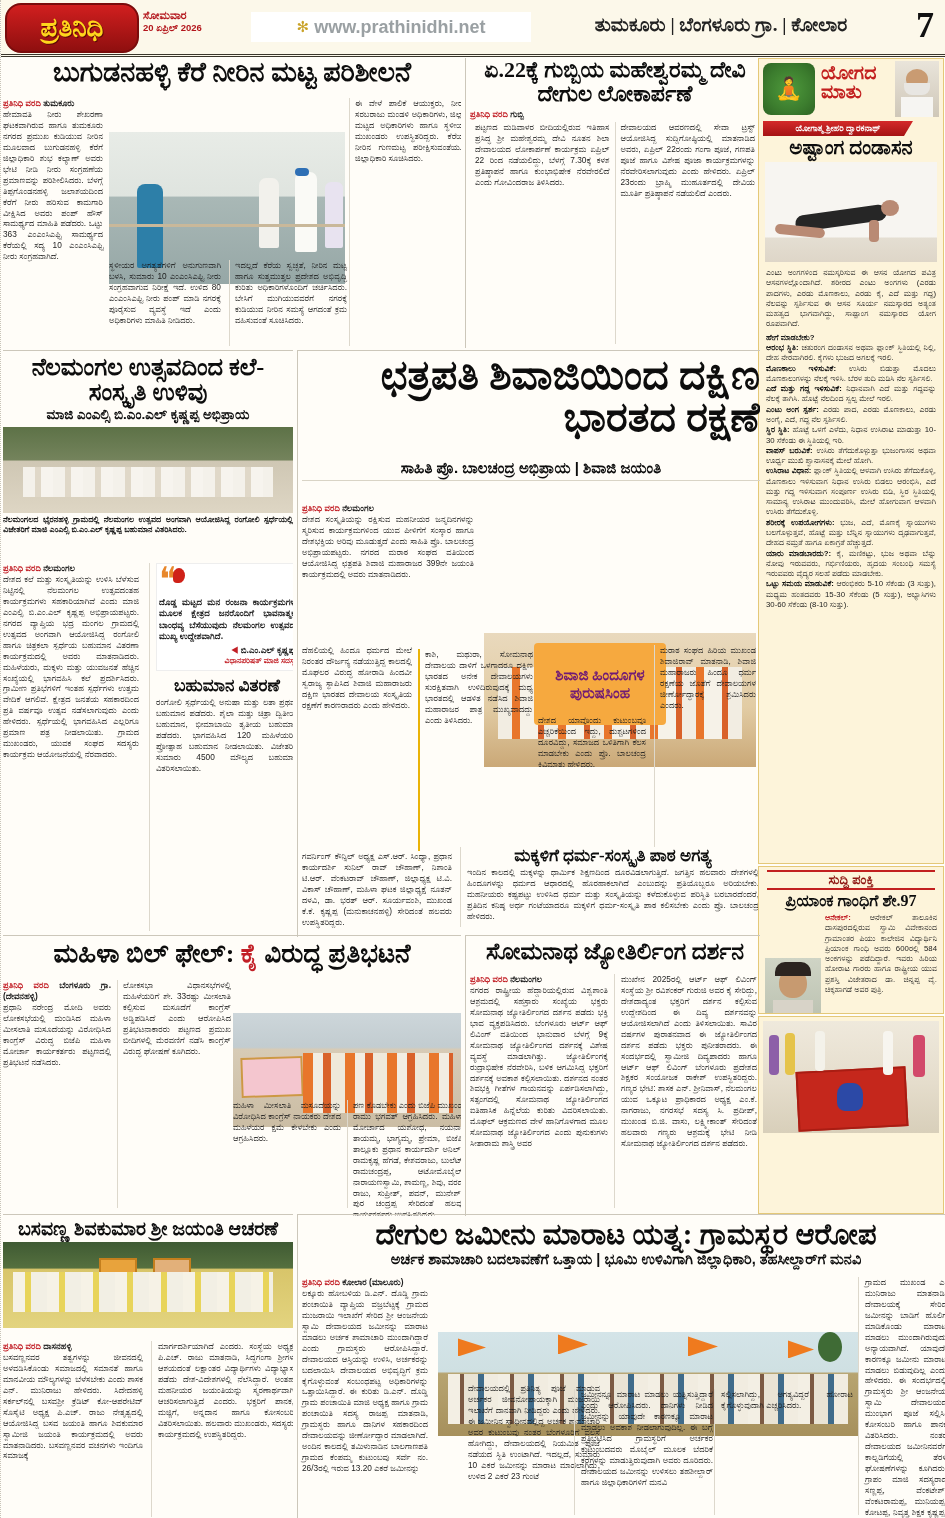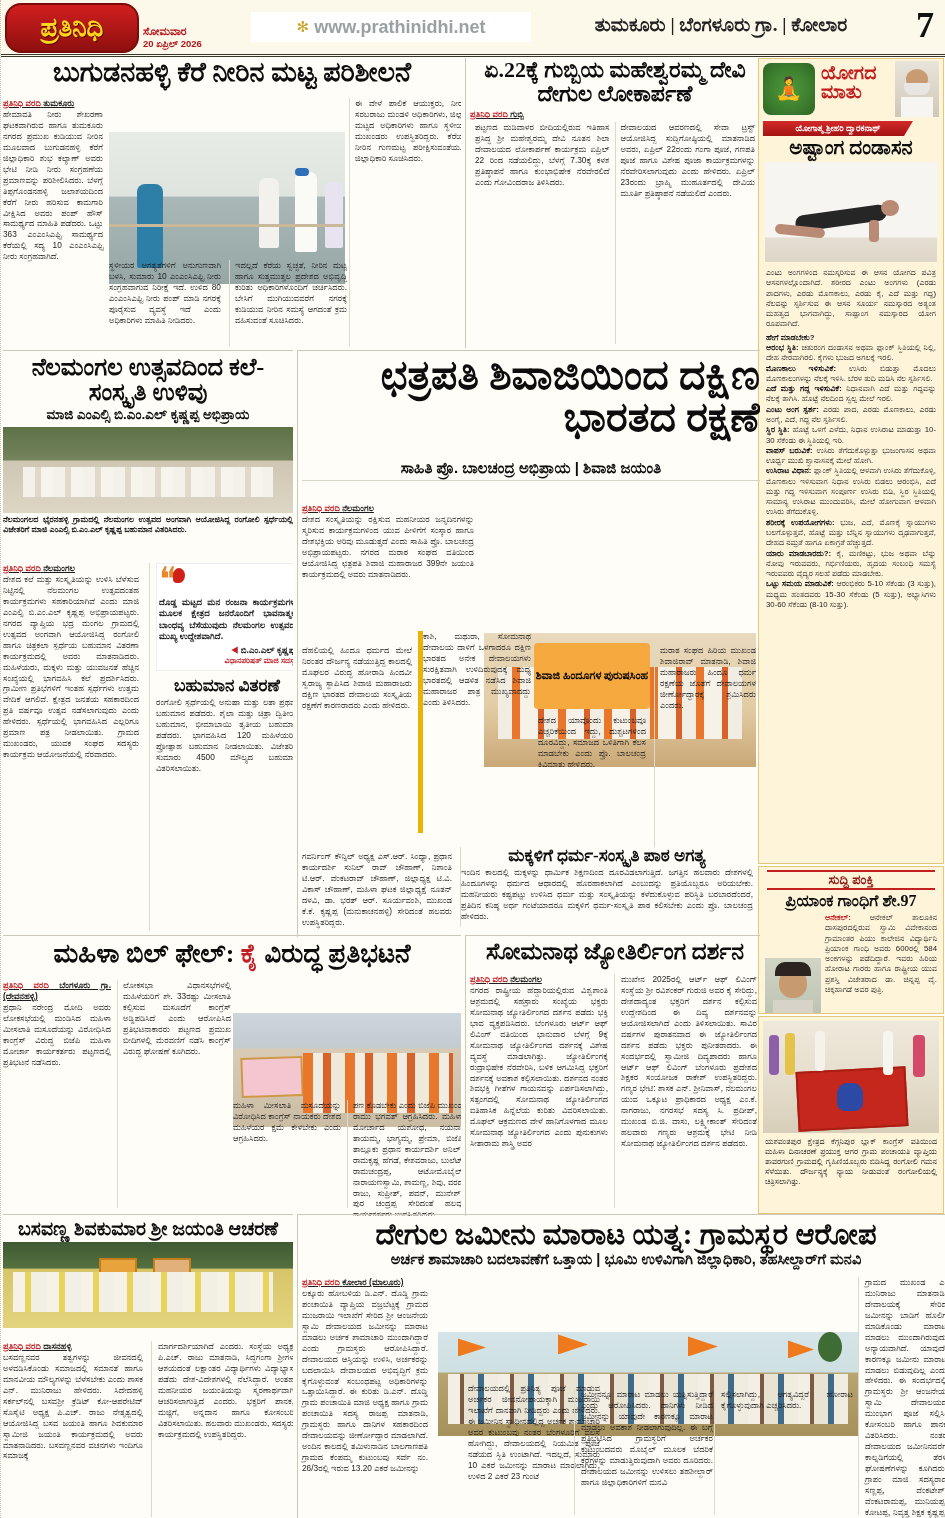--- a/index.html
+++ b/index.html
@@ -6,50 +6,50 @@
   #page{position:relative;width:945px;height:1518px;background:#fffdf8;margin:0 auto;
         font-family:"Liberation Sans",sans-serif;color:#222;overflow:hidden;
         border-left:1px dotted #c8c4b8;border-right:1px dotted #c8c4b8;}
   .abs{position:absolute;}
   .art{position:absolute;overflow:hidden;}
   .hl{font-family:"Liberation Serif",serif;font-weight:700;color:#0d0d0d;text-align:center;line-height:1.05;}
   .body{font-size:8.3px;line-height:1.32;text-align:justify;color:#1c1c1c;}
   .cols{display:flex;}
   .cols>div{flex:1;padding:0 5px;}
   .cols>div+div{border-left:1px solid #ddd8cc;}
-  .byl{font-weight:700;font-size:8.4px;text-decoration:underline;}
+  .byl{font-weight:700;font-size:8.4px;}
   .red{color:#c21f26;}
   .ph{position:relative;overflow:hidden;background:#d8d4ca;}
   .cap{font-size:8px;line-height:1.25;color:#111;text-align:justify;}
   .sub{font-weight:700;text-align:center;color:#0d0d0d;}
   
   #mast{position:absolute;left:0;top:0;width:945px;height:54px;background:#fcf8ea;border-bottom:3px double #3a362c;}
   #logo{position:absolute;left:4px;top:3px;width:130px;height:46px;background:linear-gradient(#d11f1f,#8f0f0f);
         border:2px solid #7a0c0c;border-radius:16px;display:flex;align-items:center;justify-content:center;}
   #logo span{font-family:"Liberation Serif",serif;font-weight:700;font-size:26px;color:#ffd61c;text-shadow:1px 1px 0 #5c0808;}
   
   .ybox{background:#fdf4da;border:1px solid #e4c878;}
   .step b{color:#111;}
   
   .pull{background:#f6a93f;border-radius:4px;font-family:"Liberation Serif",serif;
-        font-weight:700;font-size:11px;text-align:center;color:#000000;
-        display:flex;align-items:center;justify-content:center;padding:0;line-height:1.2;}
+        font-weight:700;font-size:15px;text-align:center;color:#701a75;
+        display:flex;align-items:center;justify-content:center;padding:8px;line-height:1.2;}
   .qmark{font-size:34px;line-height:0.7;color:#e8872b;font-family:"Liberation Serif",serif;}
   .qdot{display:inline-block;width:12px;height:15px;background:#cf2118;border-radius:50% 50% 50% 4px;vertical-align:top;margin-left:-4px;}
 </style>
 </head>
 <body>
 
 <div id="page">
 
   <div id="mast">
     <div id="logo">
       <span>ಪ್ರತಿನಿಧಿ</span>
     </div>
-    <div class="abs" style="left:142px;top:9px;width:90px;text-align:left;margin-top:16px;">
+    <div class="abs" style="left:142px;top:9px;width:90px;text-align:left;">
       <div style="font-size:11px;font-weight:700;color:#b3161c;">ಸೋಮವಾರ</div>
       <div style="font-size:9.5px;font-weight:700;color:#b3161c;">20 ಏಪ್ರಿಲ್ 2026</div>
     </div>
     <div class="abs" style="left:250px;top:12px;width:280px;height:30px;background:#fff;display:flex;align-items:center;justify-content:center;gap:5px;">
       <span style="color:#c9a227;font-size:15px;">✻</span>
       <a style="font-size:18px;font-weight:700;color:#9aa0a3;text-decoration:none;">www.prathinidhi.net</a>
     </div>
     <div class="abs" style="left:540px;top:14px;width:360px;text-align:center;font-family:'Liberation Serif',serif;font-size:19px;font-weight:700;color:#222;">ತುಮಕೂರು | ಬೆಂಗಳೂರು ಗ್ರಾ. | ಕೋಲಾರ</div>
     <div class="abs" style="left:906px;top:4px;width:36px;text-align:center;font-family:'Liberation Serif',serif;font-size:36px;font-weight:700;color:#111;">7</div>
   </div>
@@ -146,25 +146,25 @@
     <div class="abs body" style="left:4px;top:152px;width:172px;height:138px;">
       <div class="byl"><span class="red">ಪ್ರತಿನಿಧಿ ವರದಿ</span> <span>ನೆಲಮಂಗಲ</span></div>
       <span>ದೇಶದ ಸಂಸ್ಕೃತಿಯನ್ನು ರಕ್ಷಿಸುವ ಮಹನೀಯರ ಜನ್ಮದಿನಗಳನ್ನು ಸ್ಮರಿಸುವ ಕಾರ್ಯಕ್ರಮಗಳಿಂದ ಯುವ ಪೀಳಿಗೆಗೆ ಸಂಸ್ಕಾರ ಹಾಗೂ ದೇಶಭಕ್ತಿಯ ಅರಿವು ಮೂಡುತ್ತದೆ ಎಂದು ಸಾಹಿತಿ ಪ್ರೊ. ಬಾಲಚಂದ್ರ ಅಭಿಪ್ರಾಯಪಟ್ಟರು. ನಗರದ ಮರಾಠ ಸಂಘದ ವತಿಯಿಂದ ಆಯೋಜಿಸಿದ್ದ ಛತ್ರಪತಿ ಶಿವಾಜಿ ಮಹಾರಾಜರ 399ನೇ ಜಯಂತಿ ಕಾರ್ಯಕ್ರಮದಲ್ಲಿ ಅವರು ಮಾತನಾಡಿದರು.</span>
     </div>
     <div class="ph abs" style="left:182px;top:152px;width:272px;height:134px;background:linear-gradient(#e9d9bd 0%,#e2ccA4 55%,#caa877 100%);">
       <div class="abs" style="left:14px;top:34px;width:244px;height:72px;background:repeating-linear-gradient(90deg,#f2ede2 0 14px,#e8762b 14px 22px,#f6f2e8 22px 40px,#d9622a 40px 46px);"></div>
       <div class="abs" style="left:118px;top:22px;width:34px;height:44px;background:#e8762b;border-radius:6px;"></div>
     </div>
     <div class="abs pull" style="left:236px;top:292px;width:116px;height:66px;">ಶಿವಾಜಿ ಹಿಂದೂಗಳ ಪುರುಷಸಿಂಹ</div>
     <div class="abs body" style="left:4px;top:294px;width:110px;height:202px;">ದೆಹಲಿಯಲ್ಲಿ ಹಿಂದೂ ಧರ್ಮದ ಮೇಲೆ ನಿರಂತರ ದೌರ್ಜನ್ಯ ನಡೆಯುತ್ತಿದ್ದ ಕಾಲದಲ್ಲಿ ಮೊಘಲರ ವಿರುದ್ಧ ಹೋರಾಡಿ ಹಿಂದವೀ ಸ್ವರಾಜ್ಯ ಸ್ಥಾಪಿಸಿದ ಶಿವಾಜಿ ಮಹಾರಾಜರು ದಕ್ಷಿಣ ಭಾರತದ ದೇವಾಲಯ ಸಂಸ್ಕೃತಿಯ ರಕ್ಷಣೆಗೆ ಕಾರಣರಾದರು ಎಂದು ಹೇಳಿದರು.</div>
-    <div class="abs body" style="left:120px;top:280px;width:108px;height:202px;border-left:5px solid #eab308;">ಕಾಶಿ, ಮಥುರಾ, ಸೋಮನಾಥ ದೇವಾಲಯ ದಾಳಿಗೆ ಒಳಗಾದರೂ ದಕ್ಷಿಣ ಭಾರತದ ಅನೇಕ ದೇವಾಲಯಗಳು ಸುರಕ್ಷಿತವಾಗಿ ಉಳಿದಿರುವುದಕ್ಕೆ ಮಧ್ಯ ಭಾರತದಲ್ಲಿ ಆಡಳಿತ ನಡೆಸಿದ ಶಿವಾಜಿ ಮಹಾರಾಜರ ಪಾತ್ರ ಮುಖ್ಯವಾದದ್ದು ಎಂದು ತಿಳಿಸಿದರು.</div>
+    <div class="abs body" style="left:120px;top:298px;width:108px;height:202px;border-left:2px solid #eab308;padding-left:5px;">ಕಾಶಿ, ಮಥುರಾ, ಸೋಮನಾಥ ದೇವಾಲಯ ದಾಳಿಗೆ ಒಳಗಾದರೂ ದಕ್ಷಿಣ ಭಾರತದ ಅನೇಕ ದೇವಾಲಯಗಳು ಸುರಕ್ಷಿತವಾಗಿ ಉಳಿದಿರುವುದಕ್ಕೆ ಮಧ್ಯ ಭಾರತದಲ್ಲಿ ಆಡಳಿತ ನಡೆಸಿದ ಶಿವಾಜಿ ಮಹಾರಾಜರ ಪಾತ್ರ ಮುಖ್ಯವಾದದ್ದು ಎಂದು ತಿಳಿಸಿದರು.</div>
     <div class="abs body" style="left:240px;top:364px;width:108px;height:132px;">ದೇಶದ ಯಾವೊಂದು ಕುಟುಂಬವೂ ಎಚ್ಚರಿಕೆಯಿಂದ ಇದ್ದು, ದುಶ್ಚಟಗಳಿಂದ ದೂರವಿದ್ದು, ಸಮಾಜದ ಒಳಿತಿಗಾಗಿ ಕೆಲಸ ಮಾಡಬೇಕು ಎಂದು ಪ್ರೊ. ಬಾಲಚಂದ್ರ ಕಿವಿಮಾತು ಹೇಳಿದರು.</div>
     <div class="abs body" style="left:4px;top:500px;width:150px;height:76px;">ಗವರ್ನಿಂಗ್ ಕೌನ್ಸಿಲ್ ಅಧ್ಯಕ್ಷ ಎಸ್.ಆರ್. ಸಿಂಧ್ಯಾ, ಪ್ರಧಾನ ಕಾರ್ಯದರ್ಶಿ ಸುನಿಲ್ ರಾವ್ ಚೌಹಾಣ್, ನಿಶಾಂತಿ ಟಿ.ಆರ್. ವೆಂಕಟರಾವ್ ಚೌಹಾಣ್, ಜಿಲ್ಲಾಧ್ಯಕ್ಷ ಟಿ.ವಿ. ವಿಕಾಸ್ ಚೌಹಾಣ್, ಮಹಿಳಾ ಘಟಕ ಜಿಲ್ಲಾಧ್ಯಕ್ಷೆ ನೂತನ್ ದಳವಿ, ಡಾ. ಭರತ್ ಆರ್. ಸೂರ್ಯವಂಶಿ, ಮುಖಂಡ ಕೆ.ಕೆ. ಕೃಷ್ಣಪ್ಪ (ಮನುಕಾಚನಹಳ್ಳಿ) ಸೇರಿದಂತೆ ಹಲವರು ಉಪಸ್ಥಿತರಿದ್ದರು.</div>
     <div class="abs body" style="left:356px;top:294px;width:96px;height:202px;border-left:1px solid #ddd8cc;padding-left:5px;">ಮರಾಠ ಸಂಘದ ಹಿರಿಯ ಮುಖಂಡ ಶಿವಾಜಿರಾವ್ ಮಾತನಾಡಿ, ಶಿವಾಜಿ ಮಹಾರಾಜರು ಹಿಂದೂ ಧರ್ಮ ರಕ್ಷಣೆಯ ಜೊತೆಗೆ ದೇವಾಲಯಗಳ ಜೀರ್ಣೋದ್ಧಾರಕ್ಕೆ ಶ್ರಮಿಸಿದರು ಎಂದರು.</div>
-    <div class="abs" style="left:162px;top:496px;width:292px;height:80px;border-left:1px solid #ddd8cc;">
+    <div class="abs" style="left:162px;top:496px;width:292px;height:80px;border-left:1px solid #ddd8cc;padding-left:6px;">
       <div class="hl" style="font-size:17px;">ಮಕ್ಕಳಿಗೆ ಧರ್ಮ-ಸಂಸ್ಕೃತಿ ಪಾಠ ಅಗತ್ಯ</div>
       <div class="body" style="margin-top:2px;">ಇಂದಿನ ಕಾಲದಲ್ಲಿ ಮಕ್ಕಳನ್ನು ಧಾರ್ಮಿಕ ಶಿಕ್ಷಣದಿಂದ ದೂರವಿಡಲಾಗುತ್ತಿದೆ. ಜಗತ್ತಿನ ಹಲವಾರು ದೇಶಗಳಲ್ಲಿ ಹಿಂದೂಗಳನ್ನು ಧರ್ಮದ ಆಧಾರದಲ್ಲಿ ಹೊರಹಾಕಲಾಗಿದೆ ಎಂಬುದನ್ನು ಪ್ರತಿಯೊಬ್ಬರೂ ಅರಿಯಬೇಕು. ಮಹನೀಯರು ಕಷ್ಟಪಟ್ಟು ಉಳಿಸಿದ ಧರ್ಮ ಮತ್ತು ಸಂಸ್ಕೃತಿಯನ್ನು ಕಳೆದುಕೊಳ್ಳುವ ಪರಿಸ್ಥಿತಿ ಬರಬಾರದೆಂದರೆ, ಪ್ರತಿದಿನ ಕನಿಷ್ಠ ಅರ್ಧ ಗಂಟೆಯಾದರೂ ಮಕ್ಕಳಿಗೆ ಧರ್ಮ-ಸಂಸ್ಕೃತಿ ಪಾಠ ಕಲಿಸಬೇಕು ಎಂದು ಪ್ರೊ. ಬಾಲಚಂದ್ರ ಹೇಳಿದರು.</div>
     </div>
   </div>
 
   <div class="art ybox" style="left:757px;top:866px;width:184px;height:146px;">
     <div style="margin:3px 8px;border-top:2px solid #c2201f;border-bottom:2px solid #c2201f;text-align:center;font-family:'Liberation Serif',serif;font-weight:700;font-size:13px;color:#8d1410;">ಸುದ್ದಿ ಪಂಕ್ತಿ</div>
     <div class="hl" style="font-size:16px;margin-top:2px;">ಪ್ರಿಯಾಂಕ ಗಾಂಧಿಗೆ ಶೇ.97</div>
     <div class="ph abs" style="left:6px;top:48px;width:56px;height:72px;background:linear-gradient(#cfd4c5,#b9bfae);">
       <div class="abs" style="left:14px;top:10px;width:28px;height:30px;background:#c79a70;border-radius:50% 50% 46% 46%;"></div>
@@ -179,21 +179,20 @@
   <div class="art ybox" style="left:757px;top:1016px;width:184px;height:196px;">
     <div class="ph" style="margin:4px;height:112px;background:linear-gradient(#efe9dc 0%,#e5ddcc 55%,#d8cfba 100%);">
       <div class="abs" style="left:34px;top:48px;width:106px;height:56px;background:#c5271c;transform:rotate(-3deg);border:2px solid #a81d13;"></div>
       <div class="abs" style="left:74px;top:62px;width:26px;height:28px;background:#2c49a6;border-radius:40% 40% 30% 30%;"></div>
       <div class="abs" style="left:6px;top:14px;width:10px;height:40px;background:#8d5fa8;border-radius:4px;"></div>
       <div class="abs" style="left:22px;top:12px;width:10px;height:42px;background:#e5c34a;border-radius:4px;"></div>
       <div class="abs" style="left:52px;top:10px;width:10px;height:40px;background:#f4f2ea;border-radius:4px;"></div>
       <div class="abs" style="left:150px;top:14px;width:12px;height:42px;background:#d2496a;border-radius:4px;"></div>
       <div class="abs" style="left:120px;top:10px;width:10px;height:44px;background:#f7f5ef;border-radius:4px;"></div>
     </div>
-    <div class="cap" style="margin:2px 6px;font-size:7.9px;">ಯಶವಂತಪುರ ಕ್ಷೇತ್ರದ ಕೆಗ್ಗನಿಪುರ ಬ್ಲಾಕ್ ಕಾಂಗ್ರೆಸ್ ವತಿಯಿಂದ ಮಹಿಳಾ ದಿನಾಚರಣೆ ಪ್ರಯುಕ್ತ ಆಗರ ಗ್ರಾಮ ಪಂಚಾಯತಿ ವ್ಯಾಪ್ತಿಯ ತಾವರಗುಣಿ ಗ್ರಾಮದಲ್ಲಿ ಗೃಹಿಣಿಯೊಬ್ಬರು ಬಿಡಿಸಿದ್ದ ರಂಗೋಲಿ ಗಮನ ಸೆಳೆಯಿತು. ದೌರ್ಜನ್ಯಕ್ಕೆ ನ್ಯಾಯ ನೀಡುವಂತೆ ರಂಗೋಲಿಯಲ್ಲಿ ಚಿತ್ರಿಸಲಾಗಿತ್ತು.</div>
   </div>
 
   <div class="art" style="left:2px;top:935px;width:458px;height:276px;border-top:1px solid #ccc7ba;padding-top:4px;">
     <div class="hl" style="font-size:26px;"><span>ಮಹಿಳಾ ಬಿಲ್ ಫೇಲ್: </span><span class="red">ಕೈ</span><span> ವಿರುದ್ಧ ಪ್ರತಿಭಟನೆ</span></div>
     <div class="abs body" style="left:0;top:44px;width:108px;height:228px;">
       <div class="byl"><span class="red">ಪ್ರತಿನಿಧಿ ವರದಿ</span> <span>ಬೆಂಗಳೂರು ಗ್ರಾ.(ದೇವನಹಳ್ಳಿ)</span></div>
       <span>ಪ್ರಧಾನಿ ನರೇಂದ್ರ ಮೋದಿ ಅವರು ಲೋಕಸಭೆಯಲ್ಲಿ ಮಂಡಿಸಿದ ಮಹಿಳಾ ಮೀಸಲಾತಿ ಮಸೂದೆಯನ್ನು ವಿರೋಧಿಸಿದ ಕಾಂಗ್ರೆಸ್ ವಿರುದ್ಧ ಬಿಜೆಪಿ ಮಹಿಳಾ ಮೋರ್ಚಾ ಕಾರ್ಯಕರ್ತರು ಪಟ್ಟಣದಲ್ಲಿ ಪ್ರತಿಭಟನೆ ನಡೆಸಿದರು.</span>
     </div>
     <div class="abs body" style="left:114px;top:44px;width:108px;height:228px;border-left:1px solid #ddd8cc;padding-left:5px;">ಲೋಕಸಭಾ ವಿಧಾನಸಭೆಗಳಲ್ಲಿ ಮಹಿಳೆಯರಿಗೆ ಶೇ. 33ರಷ್ಟು ಮೀಸಲಾತಿ ಕಲ್ಪಿಸುವ ಮಸೂದೆಗೆ ಕಾಂಗ್ರೆಸ್ ಅಡ್ಡಿಪಡಿಸಿದೆ ಎಂದು ಆರೋಪಿಸಿದ ಪ್ರತಿಭಟನಾಕಾರರು ಪಟ್ಟಣದ ಪ್ರಮುಖ ಬೀದಿಗಳಲ್ಲಿ ಮೆರವಣಿಗೆ ನಡೆಸಿ ಕಾಂಗ್ರೆಸ್ ವಿರುದ್ಧ ಘೋಷಣೆ ಕೂಗಿದರು.</div>
     <div class="ph abs" style="left:230px;top:46px;width:228px;height:114px;background:linear-gradient(#cdd6da 0%,#c2ccd0 30%,#d7cbb6 32%,#cbbda4 100%);">

